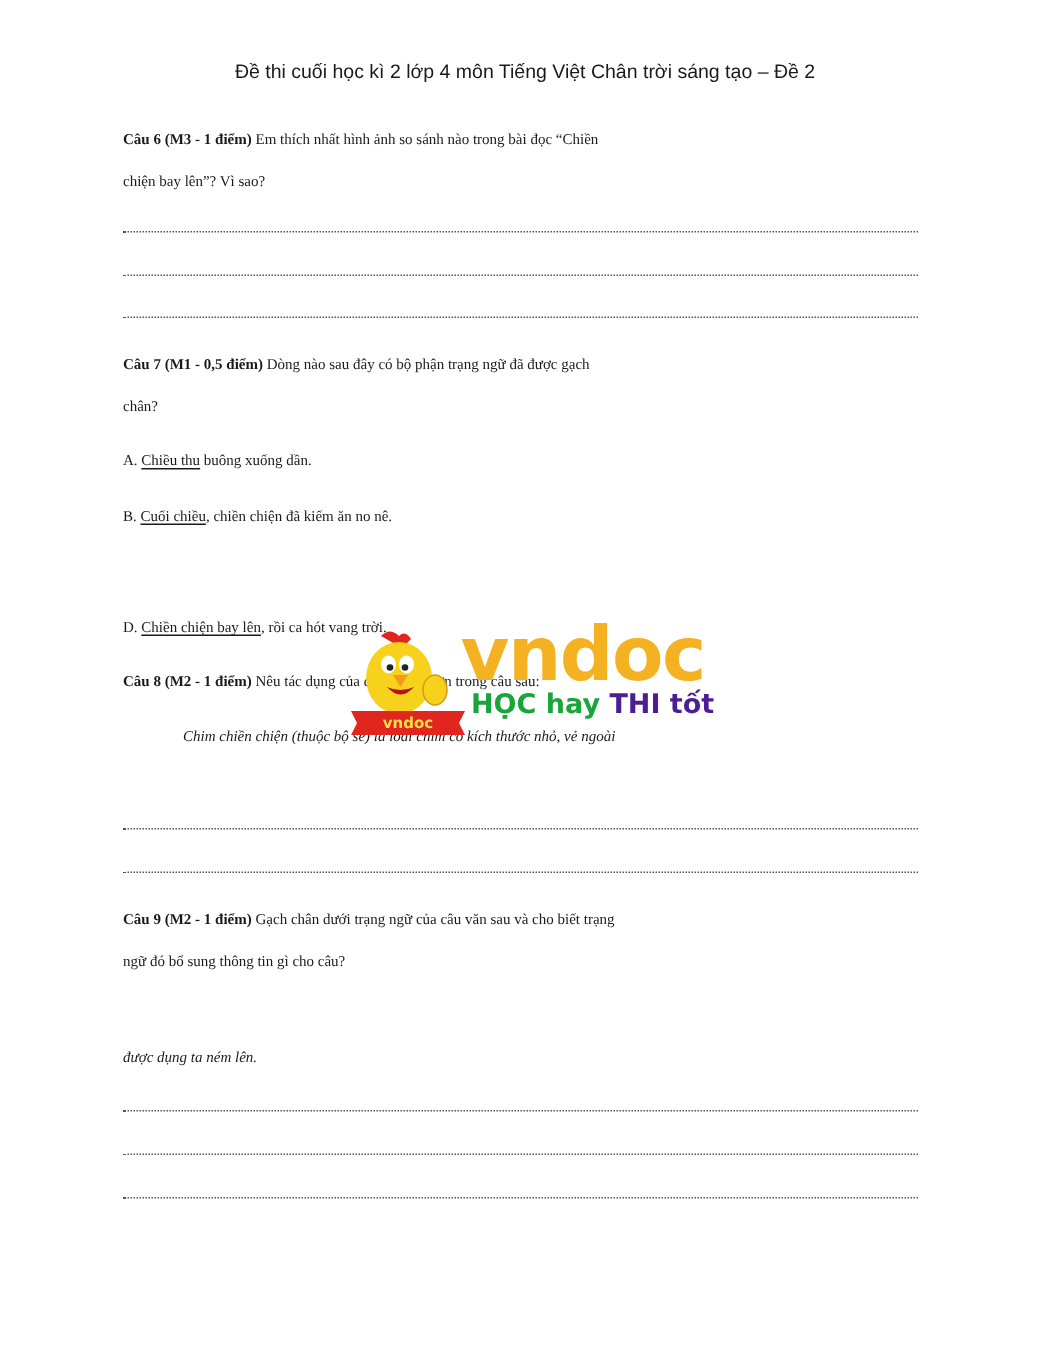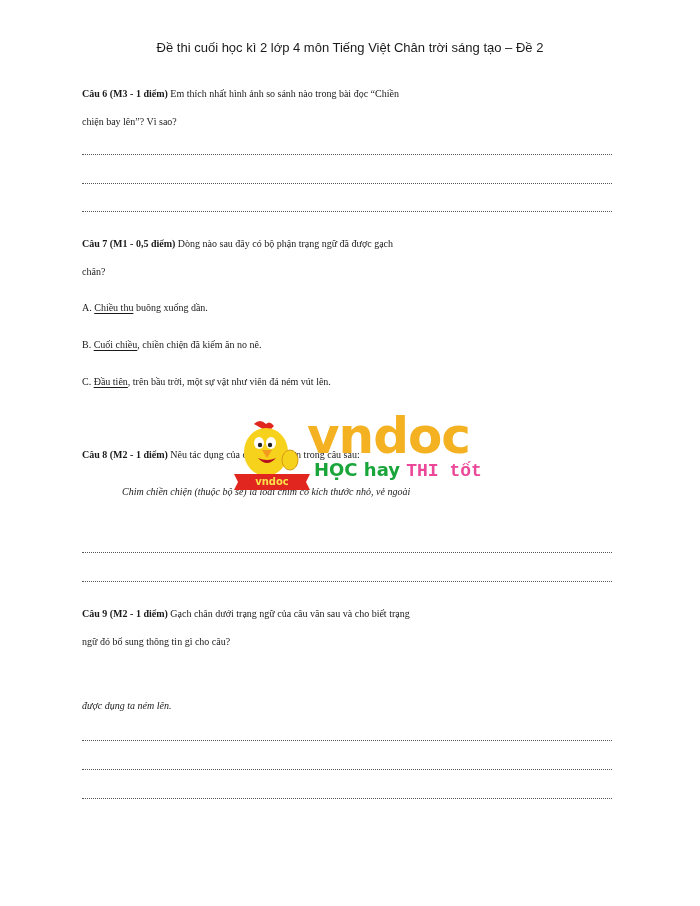--- a/index.html
+++ b/index.html
@@ -26,21 +26,21 @@
     .logo .vn {
       position: absolute; left: 75px; top: -12px;
       font-family: "DejaVu Sans", sans-serif; font-weight: bold; font-size: 50px;
       color: #f4b223; letter-spacing: -1px; line-height: 60px;
     }
     .logo .slogan {
       position: absolute; left: 82px; top: 41px; font-family: "DejaVu Sans", sans-serif;
       font-weight: bold; font-size: 18px; line-height: 22px; white-space: nowrap;
     }
     .logo .slogan .g { color: #1aa53a; }
-    .logo .slogan .r { color: #ec4899; font-family: Liberation Mono, monospace; }
+    .logo .slogan .r { color: #4c1d95; }
     .mascot { position: absolute; left: 0; top: 0; width: 80px; height: 80px; }
   </style>
 </head>
 <body>
 
 <div class="page">
 
   <div class="header">Đề thi cuối học kì 2 lớp 4 môn Tiếng Việt Chân trời sáng tạo – Đề 2</div>
 
   <div class="block body-text justify q" style="top:80px;">
@@ -54,22 +54,22 @@
   <div class="block body-text justify q" style="top:230px;">
     <b>Câu 7 (M1 - 0,5 điểm)</b><span> Dòng nào sau đây có bộ phận trạng ngữ đã được gạch</span><br>
     <span>chân?</span>
   </div>
   <div class="block body-text opt" style="top:294px;">
     <span>A. </span><u>Chiều thu</u><span> buông xuống dần.</span>
   </div>
   <div class="block body-text opt" style="top:331px;">
     <span>B. </span><u>Cuối chiều</u><span>, chiền chiện đã kiếm ăn no nê.</span>
   </div>
-  <div class="block body-text opt" style="top:368px;">
-    <span>C. </span><u>Đầu tiên</u><span>, trên bầu trời, một sự vật như viên đá ném vút lên.</span>
+  <div class="block body-text opt" style="top:405px;">
+    <span>D. </span><u>Chiền chiện bay lên</u><span>, rồi ca hót vang trời.</span>
   </div>
 
   <div class="block body-text q" style="top:441px;">
     <b>Câu 8 (M2 - 1 điểm)</b><span> Nêu tác dụng của dấu ngoặc đơn trong câu sau:</span>
   </div>
   <div class="block body-text justify quote" style="top:478px;">
     <span>Chim chiền chiện (thuộc bộ sẻ) là loài chim có kích thước nhỏ, vẻ ngoài</span><br>
   </div>
   <div class="dots" style="top:552px;"></div>
   <div class="dots" style="top:581px;"></div>

